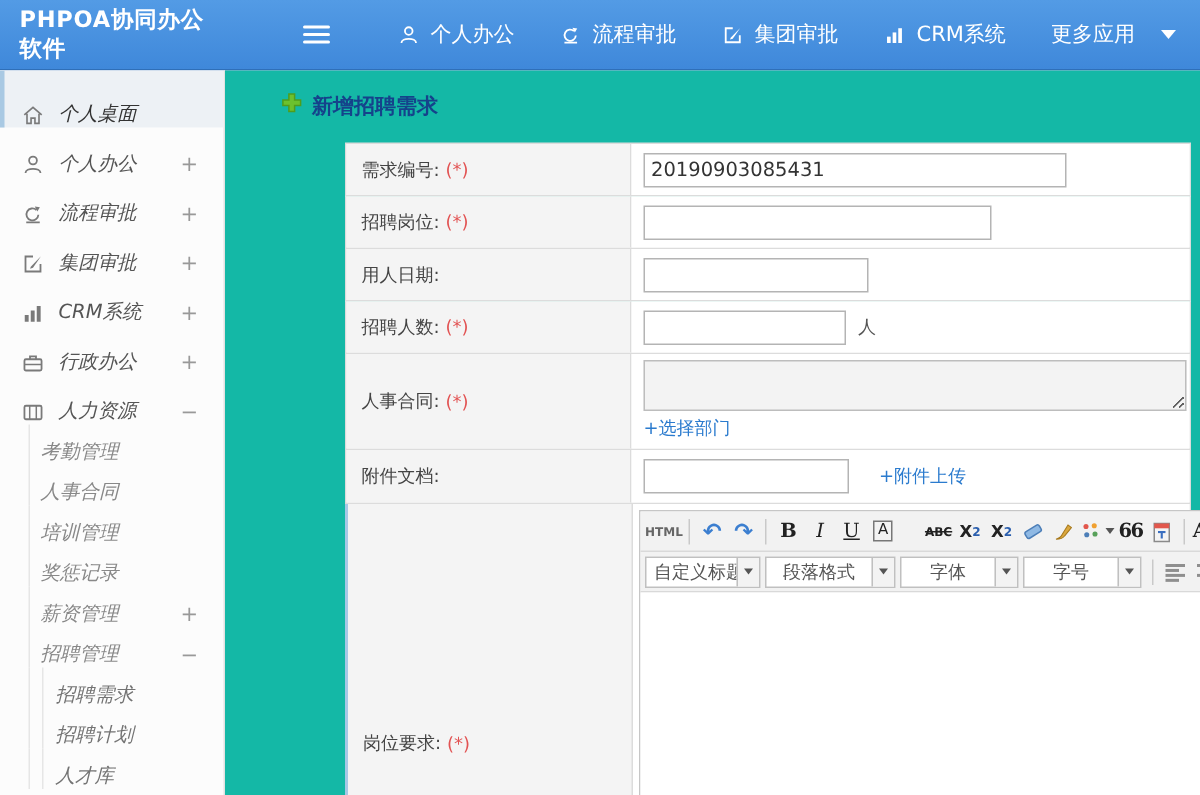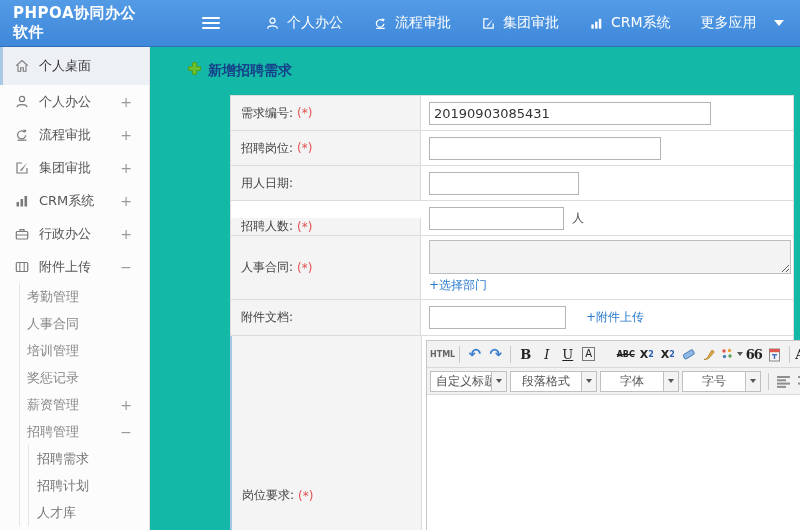--- a/index.html
+++ b/index.html
@@ -16,21 +16,21 @@
   .topnav { display:flex; align-items:center; margin-left:28px; }
   .topnav-item { display:flex; align-items:center; gap:7px; padding:0 15px; height:47px;
     font-size:14px; cursor:pointer; }
   .topnav-item svg { display:block; }
   .caret-down { width:0; height:0; border-left:5px solid transparent; border-right:5px solid transparent;
     border-top:6px solid #fff; margin-left:10px; }
 
   
   .sidebar { position:absolute; left:0; top:47px; width:150px; bottom:0;
     background:#fcfcfc; border-right:1px solid #e2e2e2; overflow:hidden; }
-  .side-item { position:relative; display:flex; align-items:center; cursor:pointer; color:#555; font-size:13px; }
+  .side-item { position:relative; display:flex; align-items:flex-end; cursor:pointer; color:#555; font-size:13px;font-style:italic; }
   .side-item.lvl1 { height:33px; padding-left:14px; }
   .side-item.lvl1 .sicon { width:16px; height:16px; margin-right:9px; color:#7a7a7a; flex:0 0 16px; }
   .side-item.active { height:38px; background:#edf1f5; border-left:3px solid #a9c9e3; padding-left:11px; color:#333; }
   .side-item .expand { position:absolute; right:17px; color:#999; font-size:14px; font-weight:400; }
   .side-item.lvl2 { height:27px; padding-left:27px; color:#888; }
   .side-item.lvl3 { height:27px; padding-left:37px; color:#737373; }
   .side-item.lvl2::before, .side-item.lvl3::before { content:""; position:absolute; left:19px; top:0; bottom:0; width:1px; background:#e6e6e6; }
   .side-item.lvl3::after { content:""; position:absolute; left:28px; top:0; bottom:0; width:1px; background:#e6e6e6; }
 
   
@@ -38,21 +38,21 @@
   .page-title { display:flex; align-items:center; gap:6px; margin:14px 0 0 37px; }
   .page-title .ttl { font-size:14px; font-weight:bold; color:#15428b; }
 
   
   .form { margin:15px 0 0 80px; width:564px; border-top:1px solid #dcdcdc; }
   .frow { display:flex; border:1px solid #dcdcdc; border-top:none; background:#fff; }
   .flabel { width:190px; background:#f4f4f4; border-right:1px solid #dcdcdc;
     display:flex; align-items:center; padding-left:10px; font-size:12px; color:#444; flex:0 0 190px;}
   .flabel .req { color:#e25353; margin-left:4px; }
   .fvalue { flex:1; display:flex; align-items:center; padding:5px 8px; background:#fff; min-width:0; }
-  .frow.r1 { height:35px; } .frow.r2 { height:35px; } .frow.r3 { height:35px; } .frow.r4 { height:35px;align-items:flex-end; }
+  .frow.r1 { height:35px; } .frow.r2 { height:35px; } .frow.r3 { height:35px; } .frow.r4 { height:35px; }
   .frow.r5 { height:64px; } .frow.r6 { height:36px; }
   .frow.r7 { height:320px; border-left:2px solid #a6c8e6; }
   .frow.r7 .flabel { align-items:center; }
   .fvalue input { border:1px solid #b4b4b4; height:23px; padding:0 4px; font-size:13px; color:#333;
     font-family:"DejaVu Sans","Liberation Sans",sans-serif; background:#fff; }
   .in1 { width:282px; } .in2 { width:232px; } .in3 { width:150px; } .in4 { width:135px; } .in6 { width:137px; }
   .suffix { font-size:12px; color:#555; margin-left:8px; }
   .blue-link { font-size:12px; color:#2b7bce; text-decoration:none; cursor:pointer; }
   .fvalue.col { flex-direction:column; align-items:flex-start; justify-content:flex-start; padding-top:4px; }
   .dept-area { width:362px; height:40px; background:#f3f3f3; border:1px solid #bdbdbd; resize:both; overflow:auto;
@@ -208,21 +208,21 @@
     <span>行政办公</span>
     <span class="expand">+</span>
   </div>
   <div class="side-item lvl1">
     <span class="sicon">
       <svg width="16" height="16" viewBox="0 0 16 16">
           <rect x="2.3" y="3.5" width="11.4" height="9" rx="1" fill="none" stroke="currentColor" stroke-width="1.2"></rect>
           <path d="M5.8 3.5 v9 M10.2 3.5 v9" stroke="currentColor" stroke-width="1"></path>
         </svg>
     </span>
-    <span>附件上传</span>
+    <span>人力资源</span>
     <span class="expand">−</span>
   </div>
   <div class="side-item lvl2">
     <span>考勤管理</span>
   </div>
   <div class="side-item lvl2">
     <span>人事合同</span>
   </div>
   <div class="side-item lvl2">
     <span>培训管理</span>

